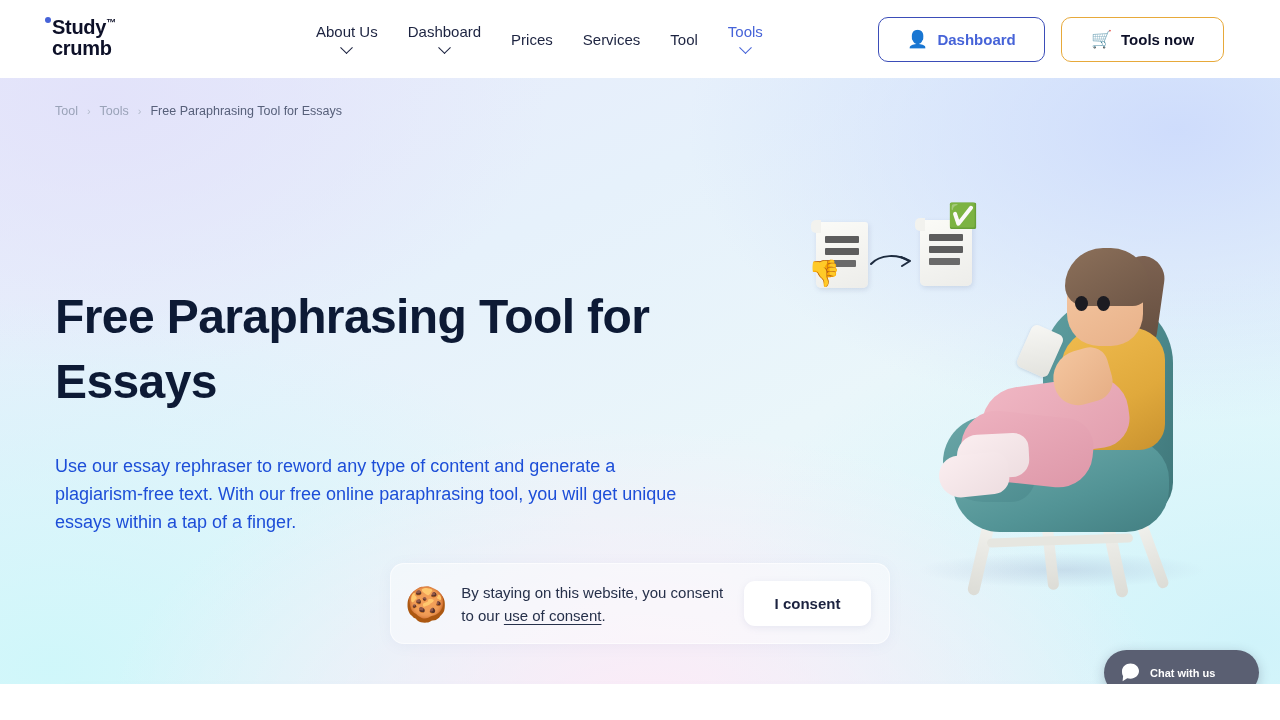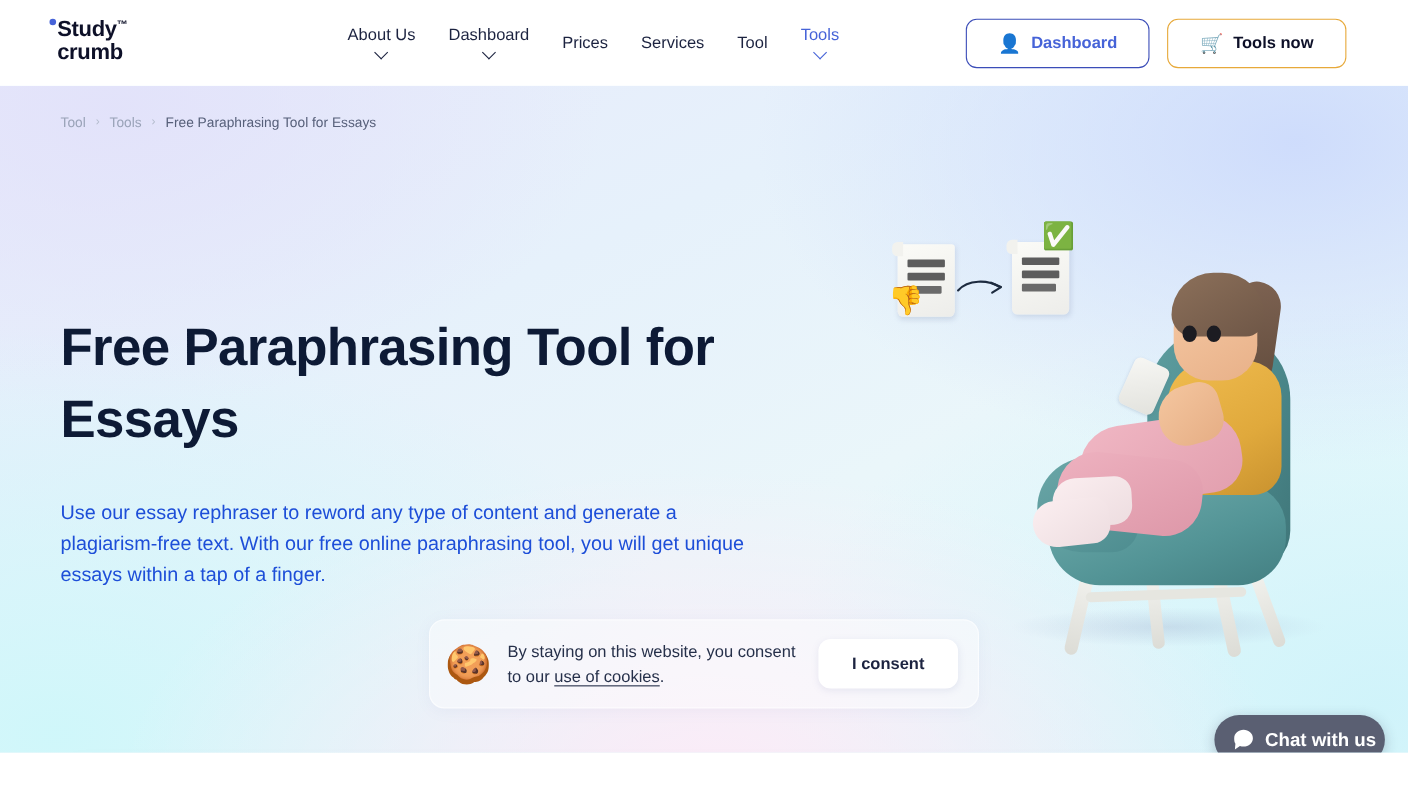--- a/index.html
+++ b/index.html
@@ -420,21 +420,21 @@
     border-radius: 23px;
     display: flex;
     align-items: center;
     gap: 9px;
     padding-left: 16px;
     cursor: pointer;
     z-index: 35;
     box-shadow: 0 3px 12px rgba(40,45,70,0.25);
   }
   .chat-label {
-    font-size: 17px;
+    font-size: 11px;
     font-weight: 700;
     color: #ffffff;
   }
 
   
   .bottom-card {
     position: absolute;
     left: 57px; top: 703px;
     width: 1166px; height: 60px;
     background: #ffffff;
@@ -546,21 +546,21 @@
       <div class="leg-shin"></div>
       <div class="sock s2"></div>
       <div class="sock s1"></div>
       <div class="arm-upper"></div>
       <div class="phone"></div>
     </div>
   </div>
 
   <div class="cookie">
     <span class="cookie-emoji">🍪</span>
-    <div class="cookie-text"><span>By staying on this website, you consent to our </span><span class="cookie-link">use of cookies</span><span>.</span></div>
+    <div class="cookie-text"><span>By staying on this website, you consent to our </span><span class="cookie-link">use of consent</span><span>.</span></div>
     <button class="cookie-btn">I consent</button>
   </div>
 
   <div class="chat">
     <svg width="21" height="21" viewBox="0 0 21 21">
       <path d="M10.5 1.5 C15.2 1.5 19 4.9 19 9.1 C19 13.3 15.2 16.7 10.5 16.7 C9.3 16.7 8.2 16.5 7.2 16.2 L2.6 19.3 L3.1 14.1 C2.1 12.7 2 10.9 2 9.1 C2 4.9 5.8 1.5 10.5 1.5 Z" fill="#ffffff"></path>
     </svg>
     <span class="chat-label">Chat with us</span>
   </div>
 

